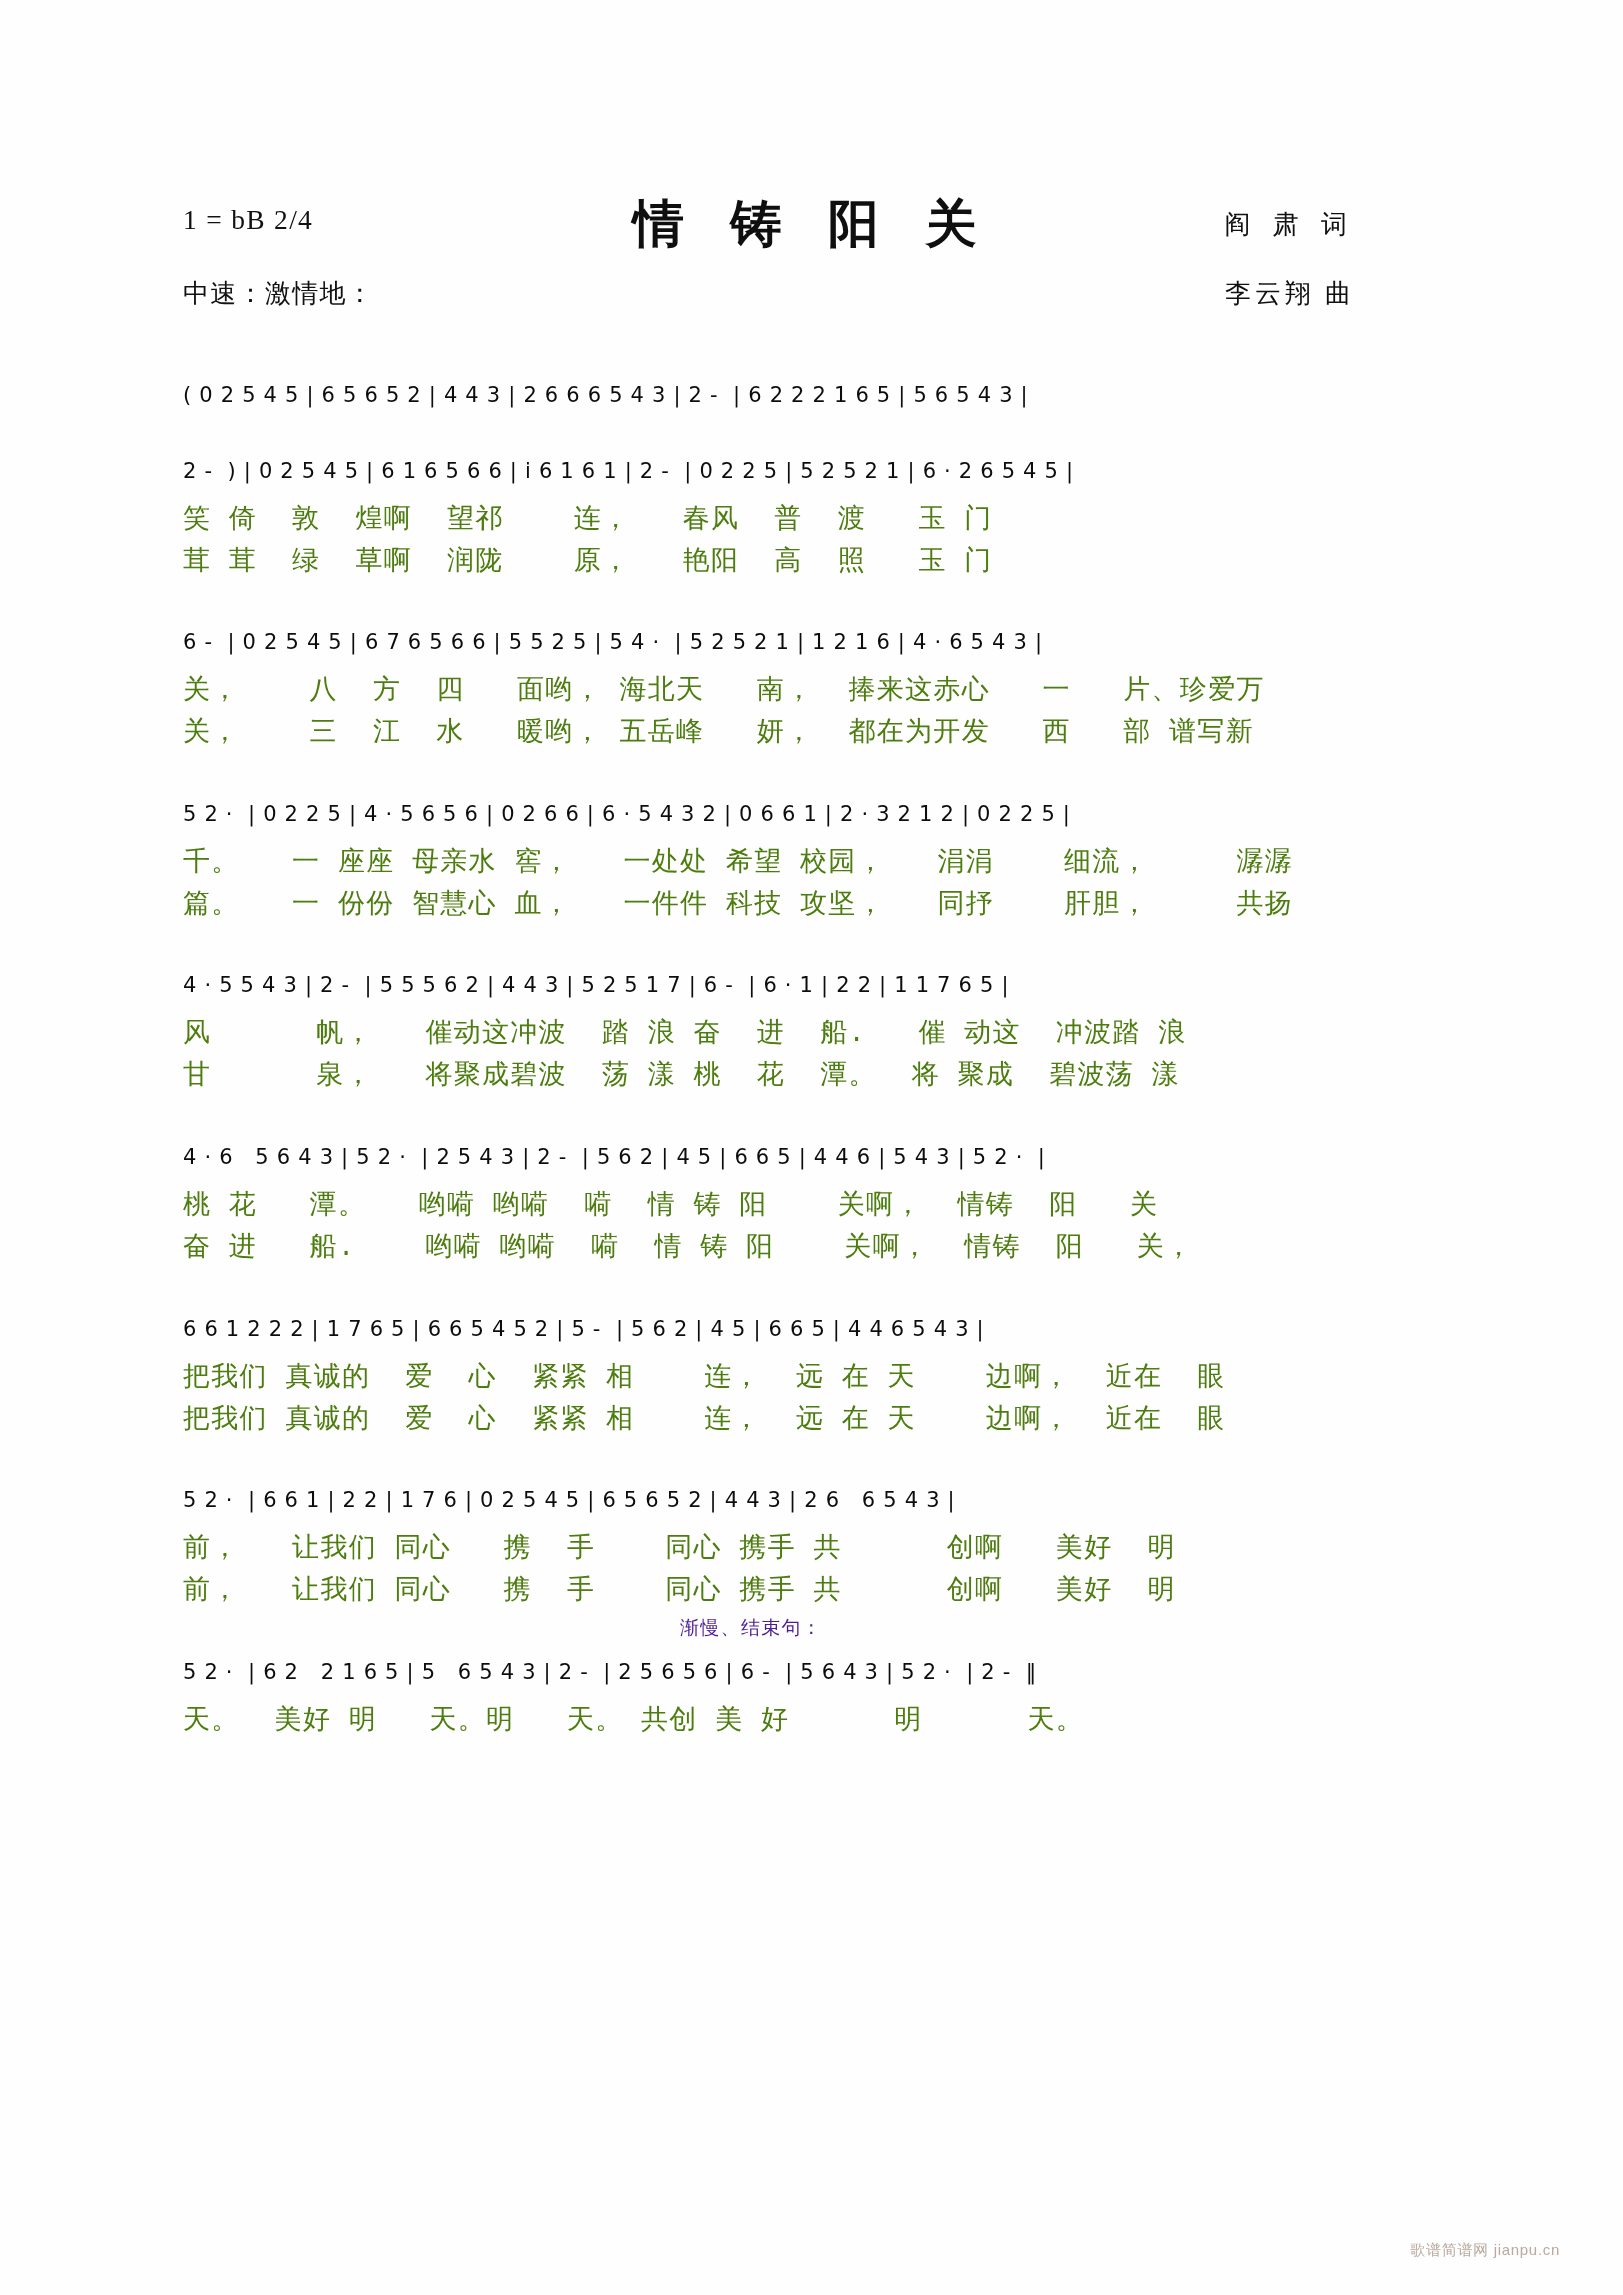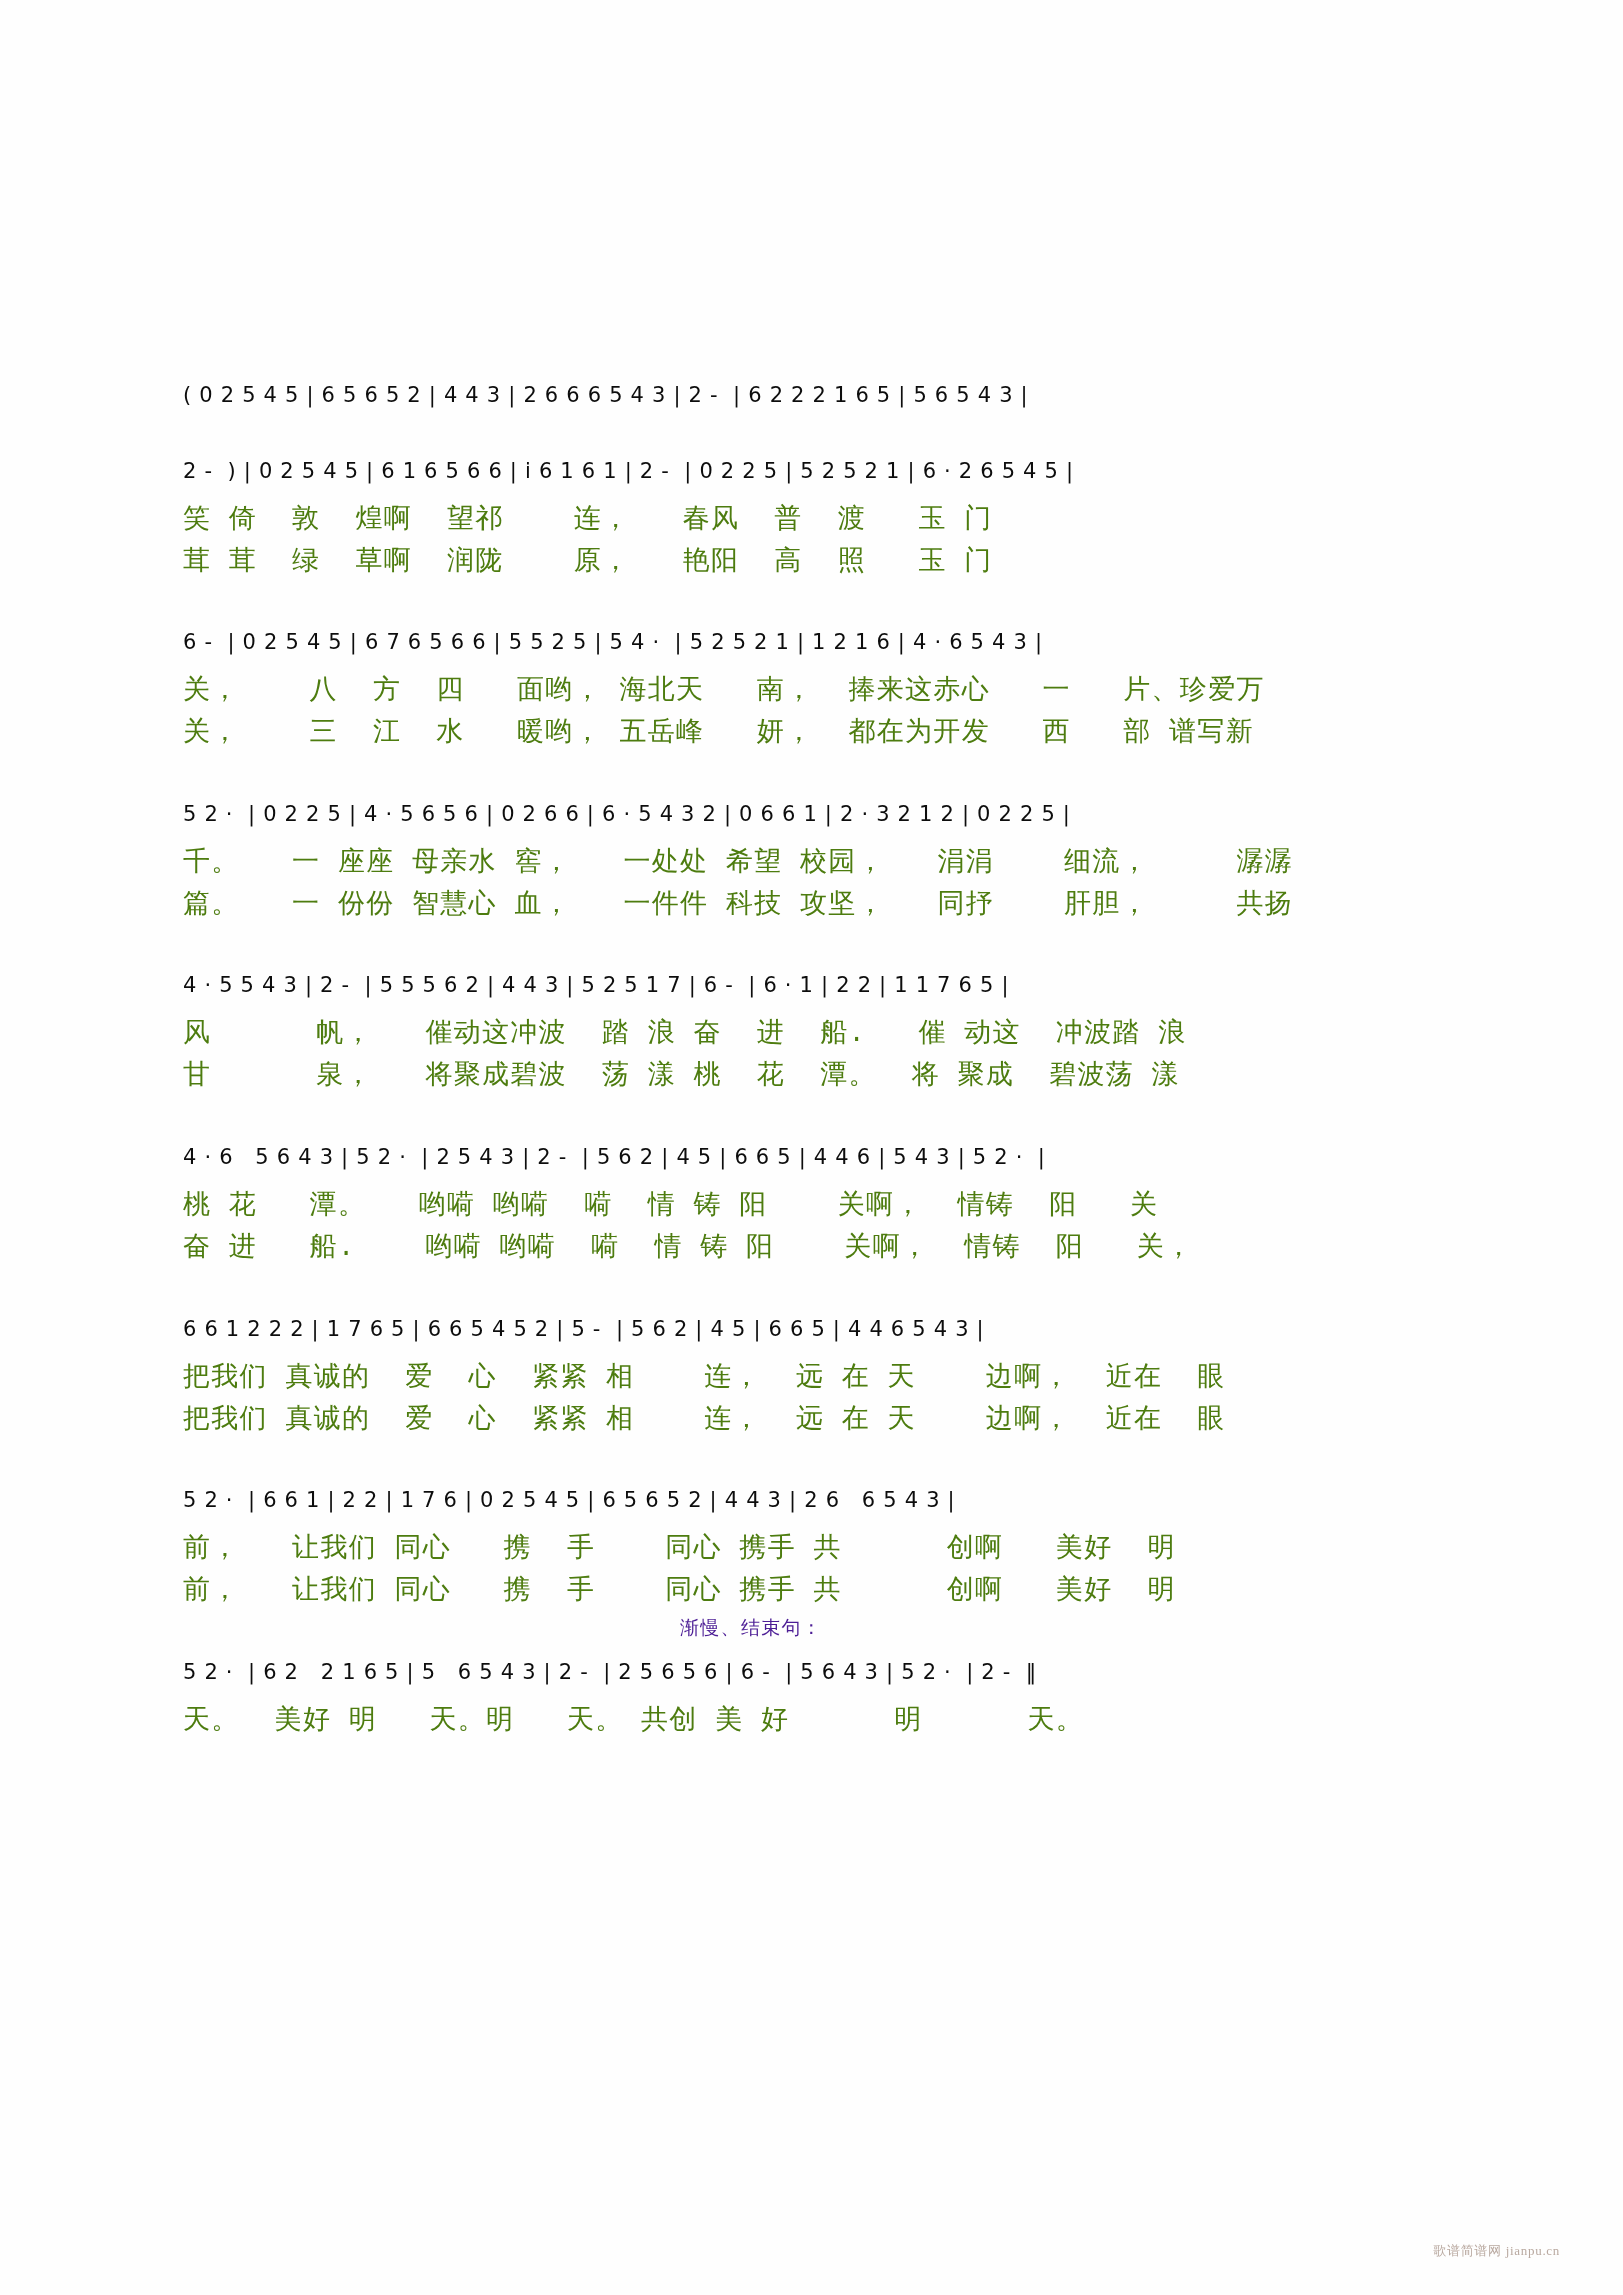--- a/index.html
+++ b/index.html
@@ -110,31 +110,38 @@
     font-family: "DejaVu Sans", sans-serif;
     font-size: 19px;
     letter-spacing: 1.3px;
     color: #4c1d95;
     text-align: right;
   }
   .watermark {
     position: absolute;
     right: 63px;
     bottom: 35px;
-    font-size: 13px;
+    font-size: 15px;
     color: #b9a9a0;
     letter-spacing: 0.7px;
-    font-family: Liberation Serif, serif;
+    font-family: Liberation Sans, sans-serif;
   }
 </style>
 </head>
 <body>
 
 <div class="sheet">
 
+  <div class="header">
+    <div class="key-sig">1 = bB   2/4</div>
+    <div class="tempo">中速：激情地：</div>
+    <div class="song-title">情 铸 阳 关</div>
+    <div class="credit-lyric">阎 肃 词</div>
+    <div class="credit-music">李云翔 曲</div>
+  </div>
 
   <div class="music">
 
     <div class="system">
       <div class="notes-row">( 0 2 5 4 5 | 6 5 6 5 2 | 4 4 3 | 2 6 6 6 5 4 3 | 2 -  | 6 2 2 2 1 6 5 | 5 6 5 4 3 |</div>
       <div class="spacer-sm"></div>
     </div>
 
     <div class="system">
       <div class="notes-row">2 -  ) | 0 2 5 4 5 | 6 1 6 5 6 6 | i 6 1 6 1 | 2 -  | 0 2 2 5 | 5 2 5 2 1 | 6 · 2 6 5 4 5 |</div>

